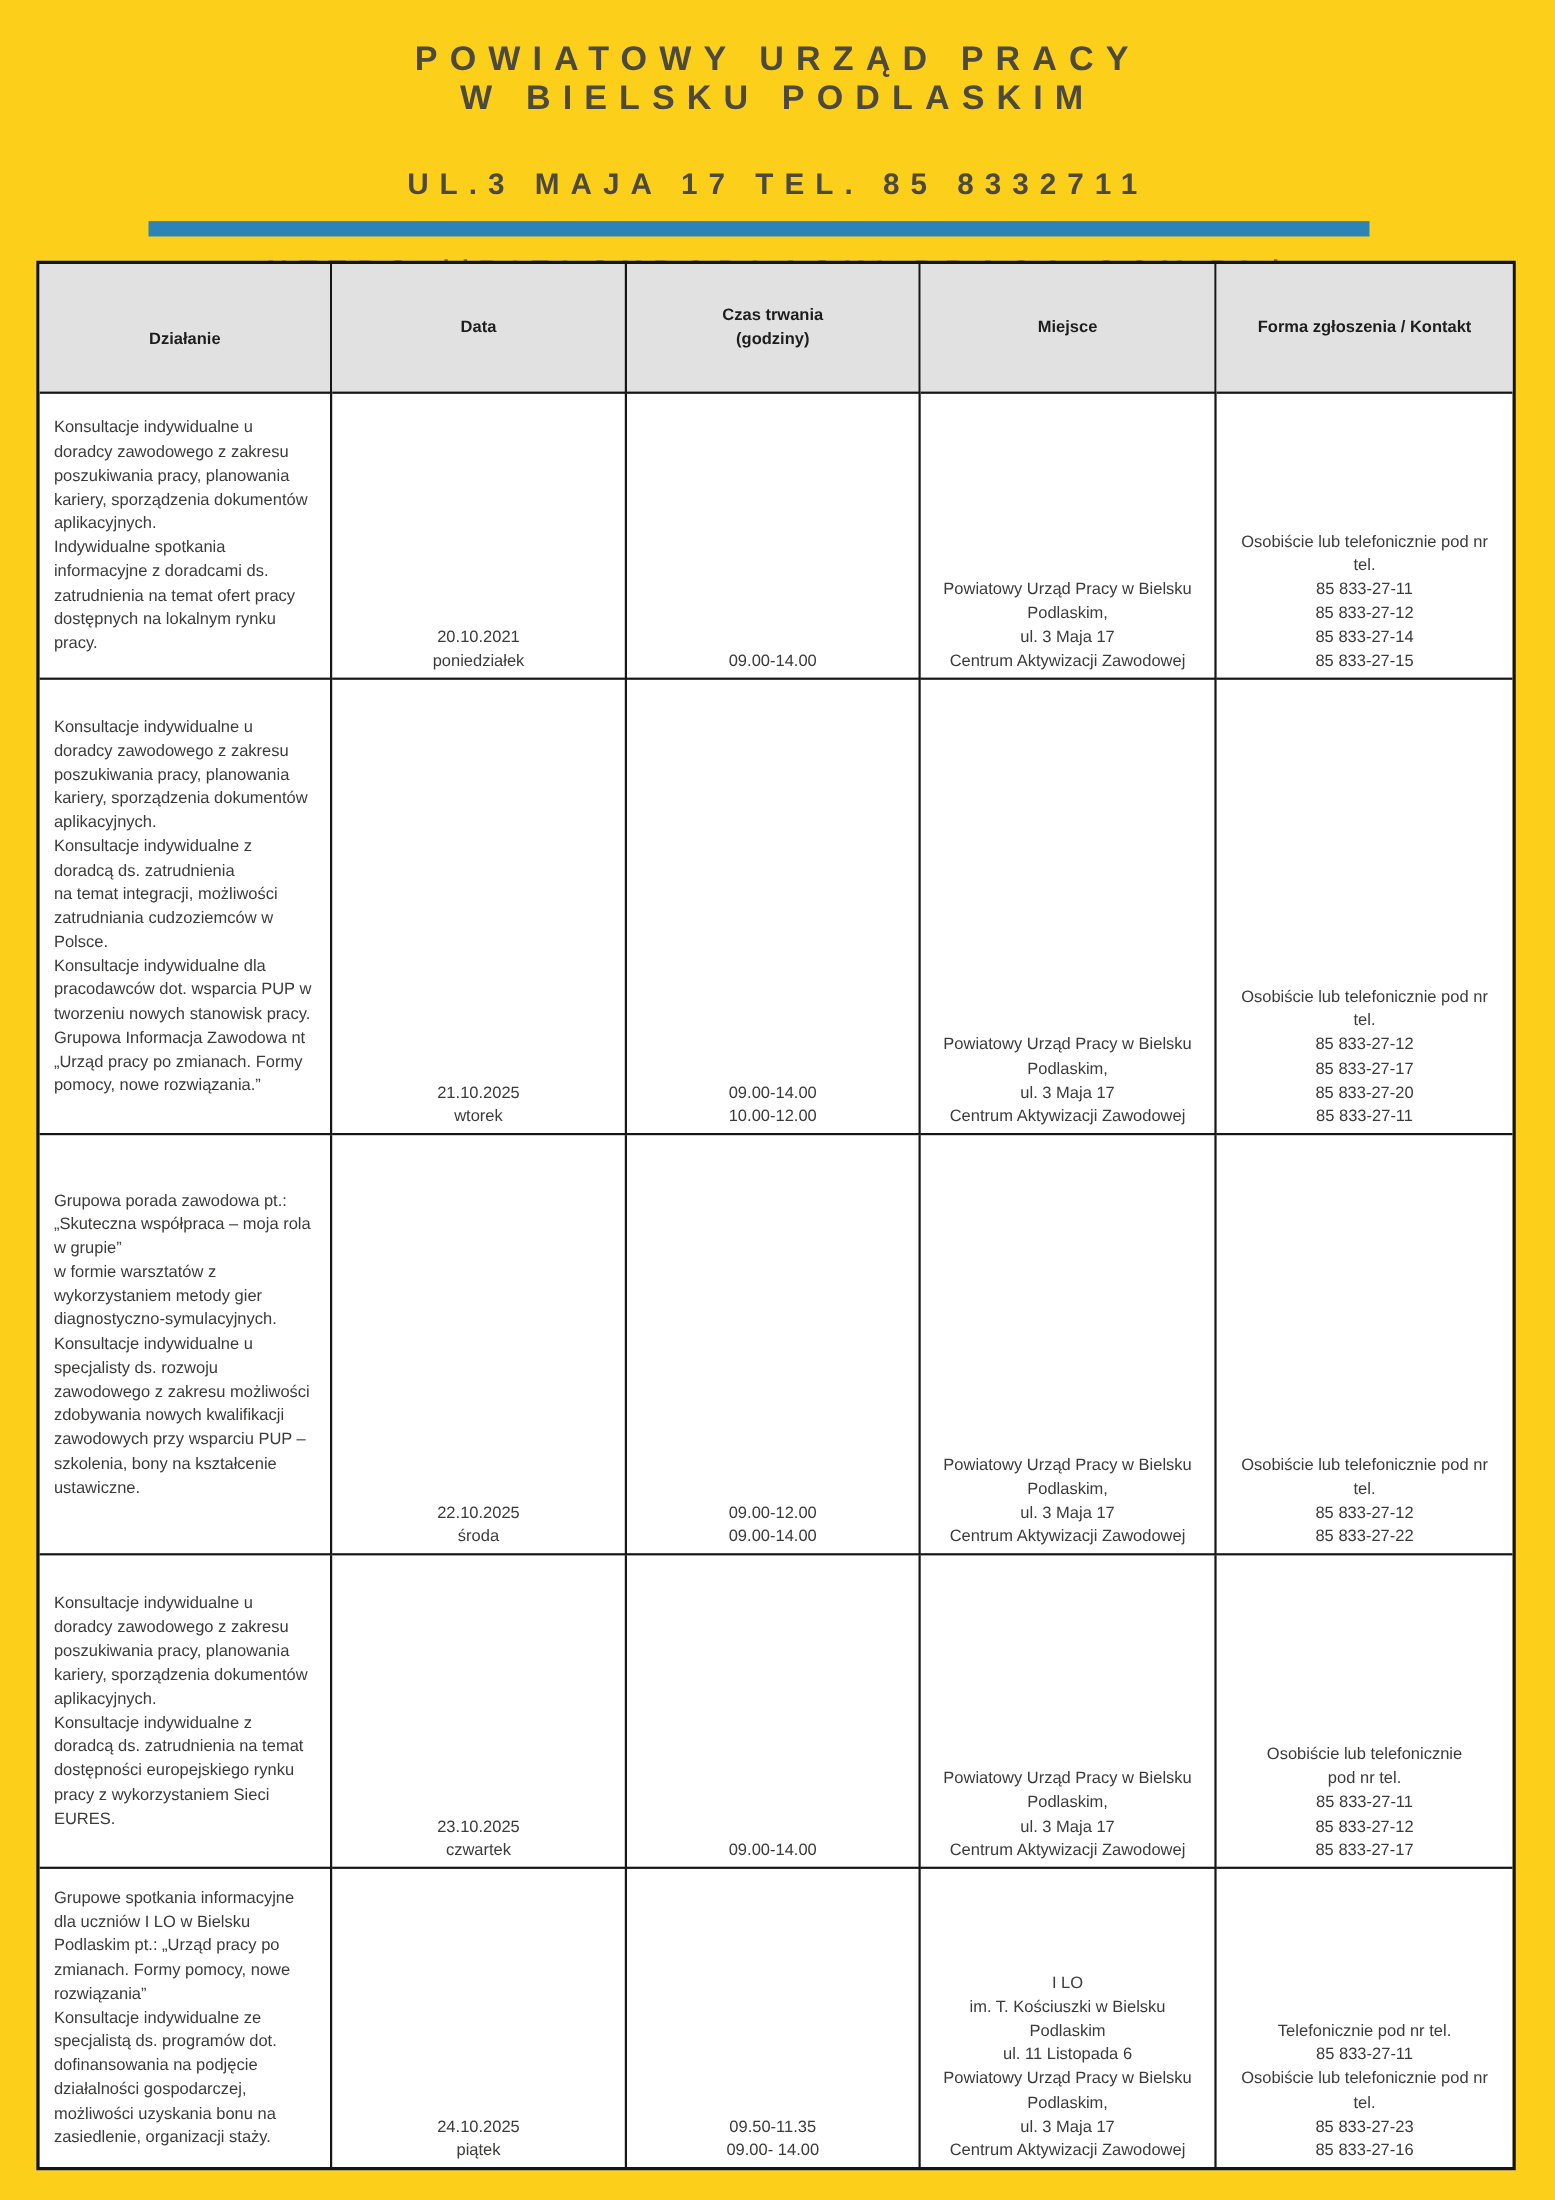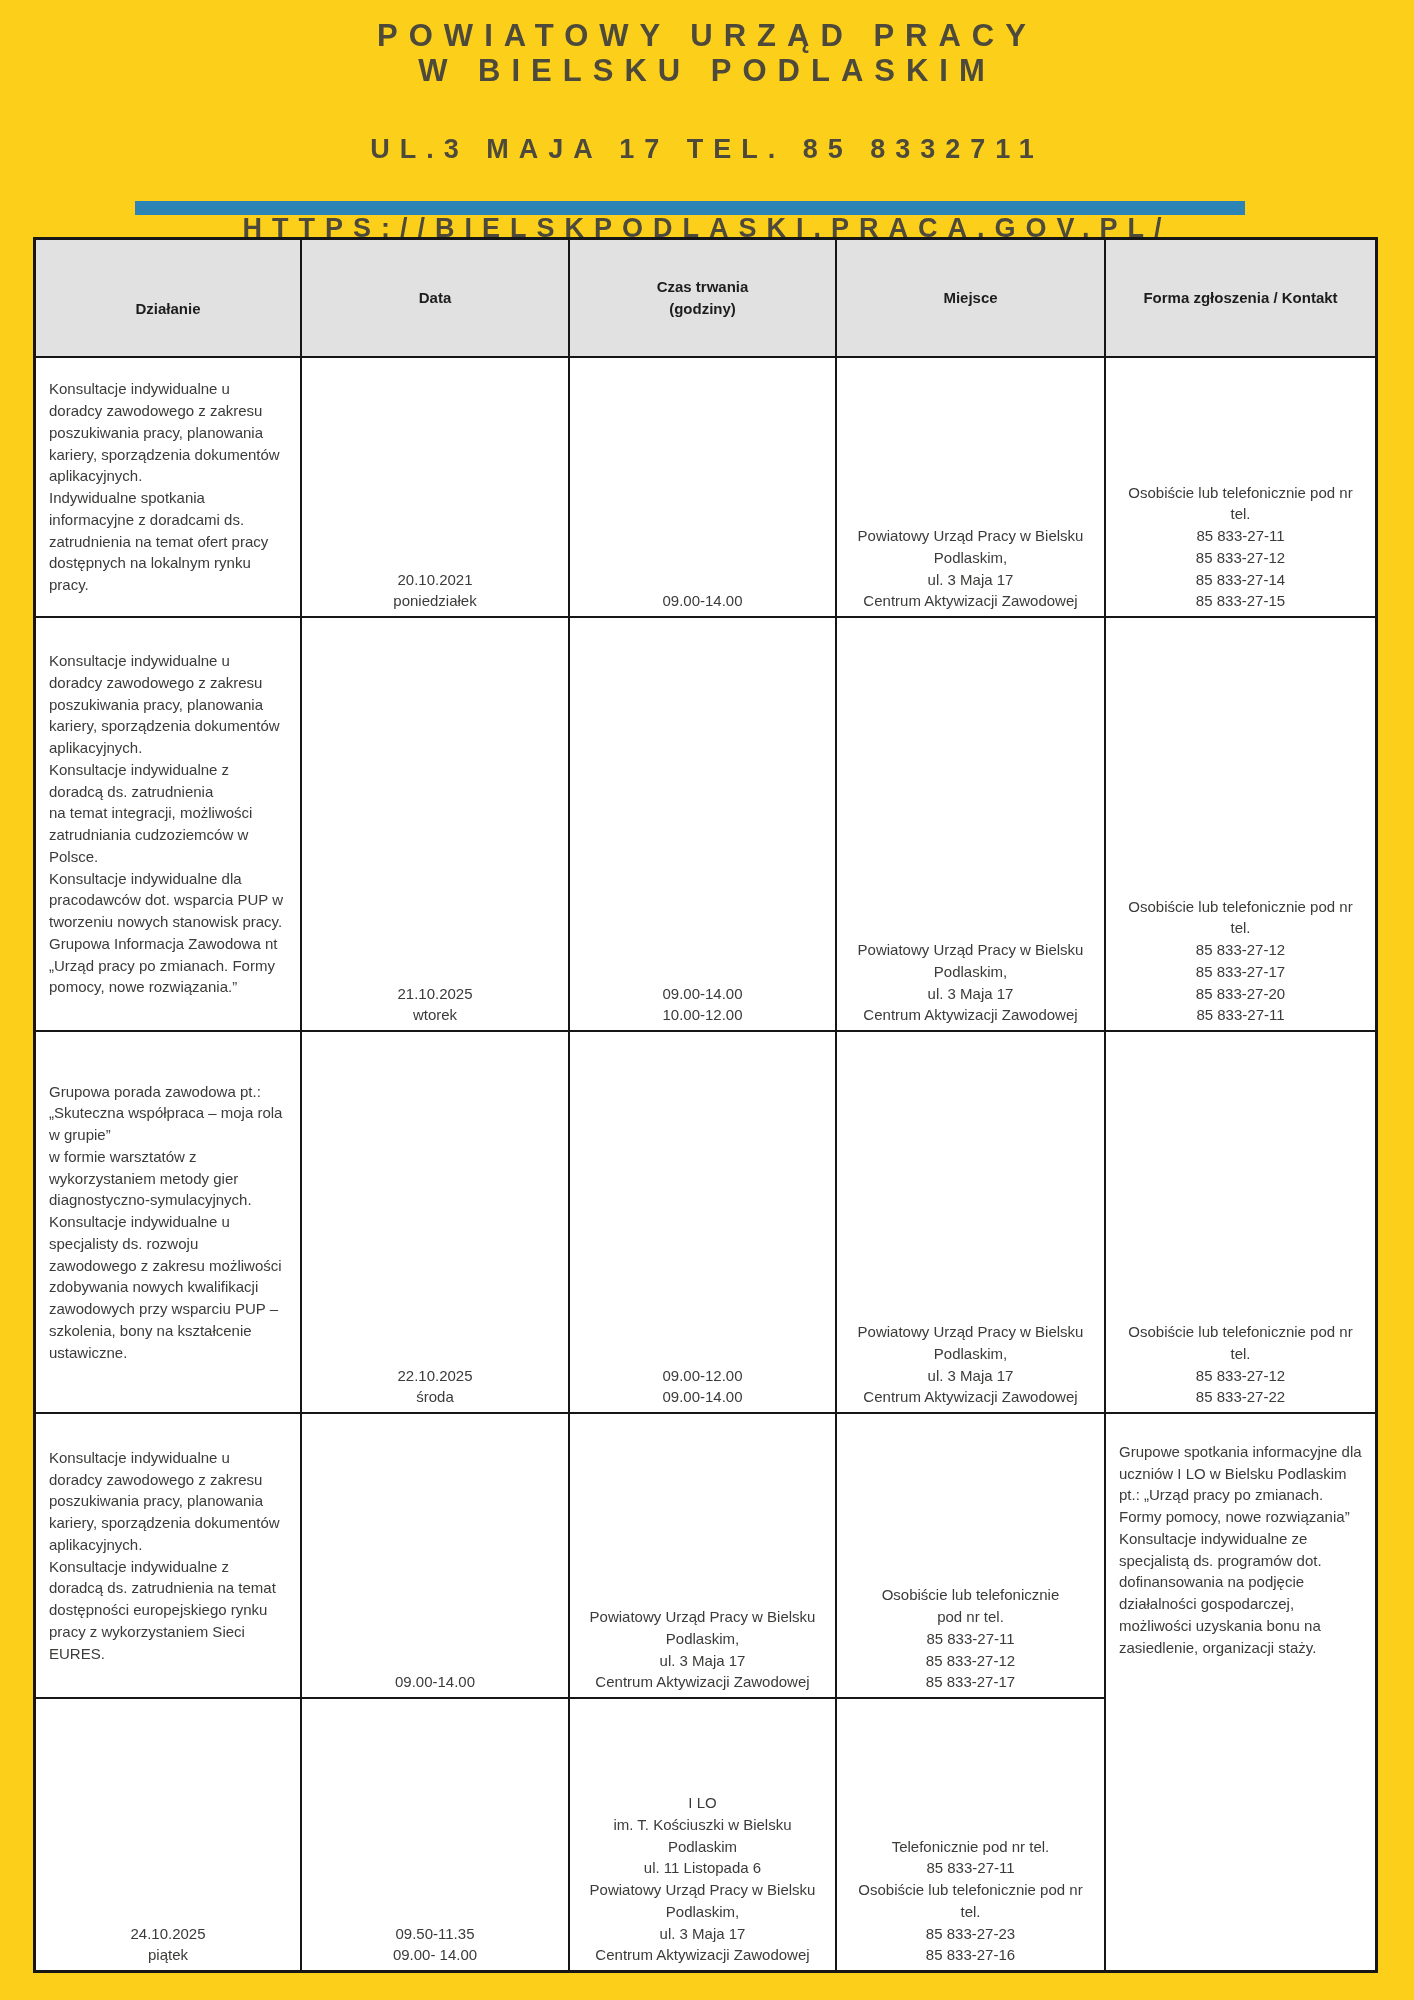--- a/index.html
+++ b/index.html
@@ -6,21 +6,21 @@
     --bg:#FCD01A; --bar:#2B84B5; --head-text:#4E4A3B;
     --th-bg:#E1E1E1; --border:#161616; --body-text:#3B3B3A;
   }
   *{box-sizing:border-box;}
   html,body{margin:0;padding:0;}
   body{
     width:1414px;height:2000px;position:relative;overflow:hidden;
     background:var(--bg);
     font-family:"Liberation Sans", sans-serif;
   }
-  .top-header{position:absolute;top:18px;left:0;width:100%;text-align:center;
+  .top-header{position:absolute;top:36px;left:0;width:100%;text-align:center;
     color:var(--head-text);font-weight:bold;}
   .hline{line-height:35px;white-space:nowrap;}
   .hl-big{font-size:31px;letter-spacing:11px;}
   .hl-med{font-size:27px;letter-spacing:10px;margin-top:44px;}
   .divider{position:absolute;left:135px;top:201px;width:1110px;height:14px;background:var(--bar);}
 
   .sched{
     position:absolute;left:33px;top:237px;width:1345px;
     background:#fff;border:3px solid var(--border);
     display:grid;grid-template-columns:267fr 269fr 268fr 270fr 270fr;
@@ -140,20 +140,24 @@
     <div class="cell c-forma rh3">
       <div class="block">Osobiście lub telefonicznie pod nr
 tel.
 85 833-27-12
 85 833-27-22</div>
     </div>
     <div class="cell c-dzialanie rh4">
       <div class="block">Konsultacje indywidualne u doradcy zawodowego z zakresu poszukiwania pracy, planowania kariery, sporządzenia dokumentów aplikacyjnych.</div>
       <div class="block">Konsultacje indywidualne z doradcą ds. zatrudnienia na temat dostępności europejskiego rynku pracy z wykorzystaniem Sieci EURES.</div>
     </div>
+    <div class="cell c-data rh4">
+      <div class="block">23.10.2025
+czwartek</div>
+    </div>
     <div class="cell c-czas rh4">
       <div class="block">09.00-14.00</div>
     </div>
     <div class="cell c-miejsce rh4">
       <div class="block">Powiatowy Urząd Pracy w Bielsku
 Podlaskim,
 ul. 3 Maja 17
 Centrum Aktywizacji Zawodowej</div>
     </div>
     <div class="cell c-forma rh4">

